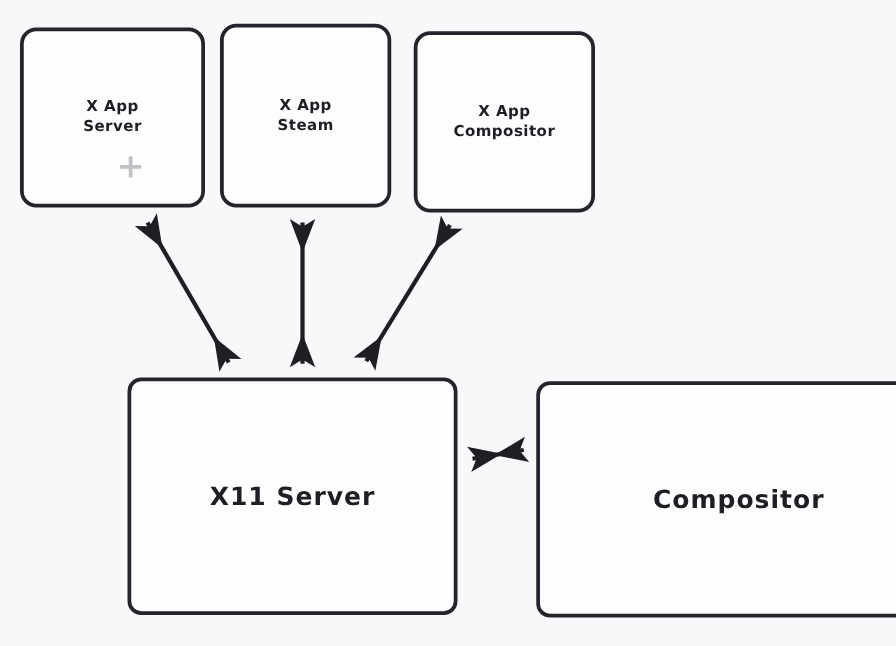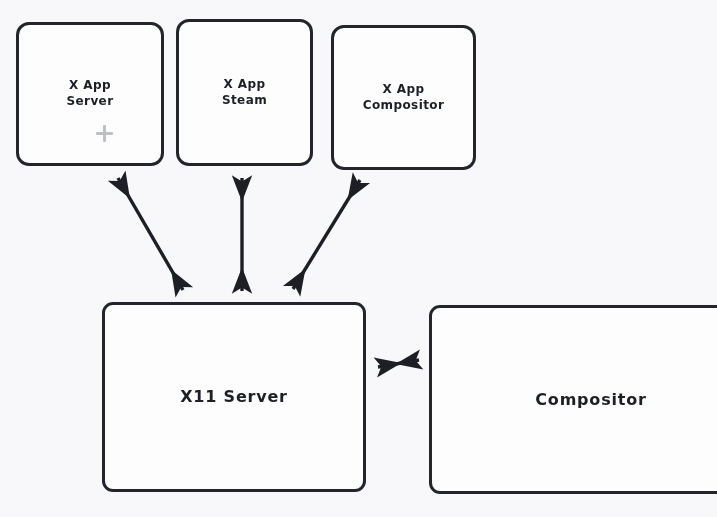--- a/index.html
+++ b/index.html
@@ -35,21 +35,21 @@
     line-height: 1.32;
     letter-spacing: 0.4px;
   }
   .node-app {
     border-radius: 13px;
     font-size: 12px;
     font-weight: 700;
   }
   .node-big {
     border-radius: 11px;
-    font-size: 16px;
+    font-size: 20px;
     font-weight: 700;
     letter-spacing: 0.8px;
   }
   .node-line {
     display: block;
     white-space: pre;
   }
 
   
   #node-firefox   { left: 16px;  top: 22px;  width: 148px; height: 144px; }

